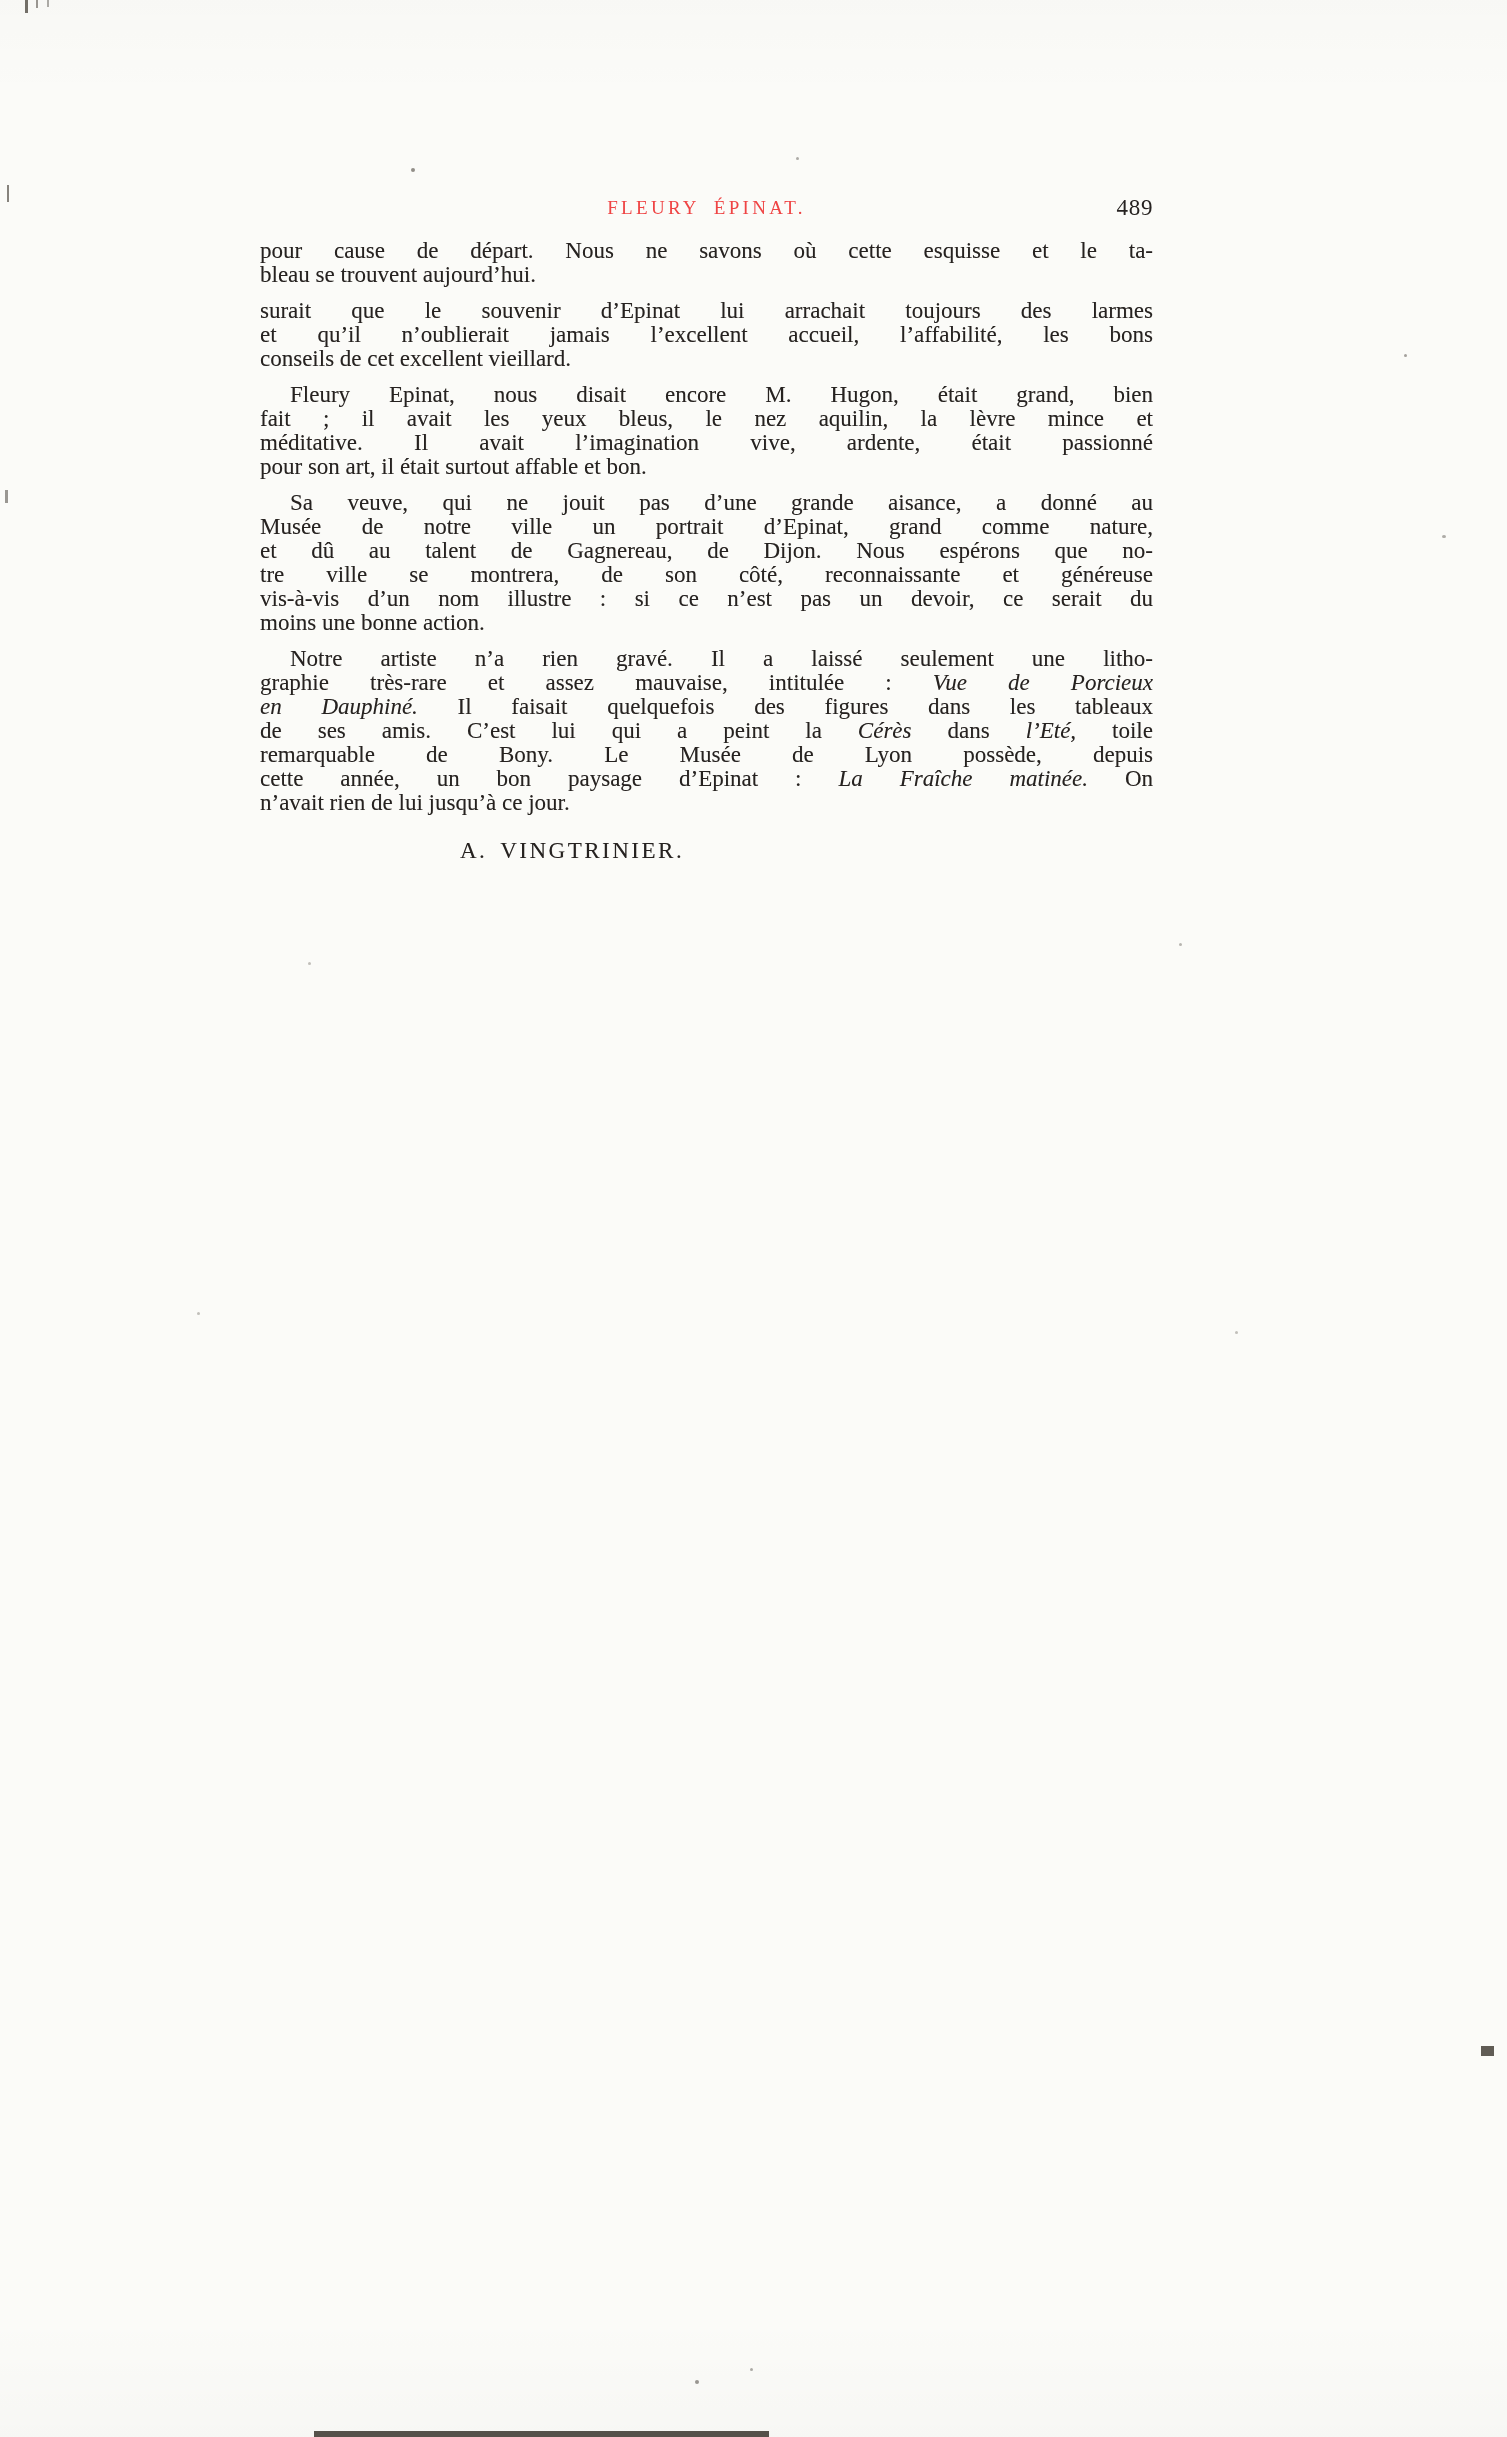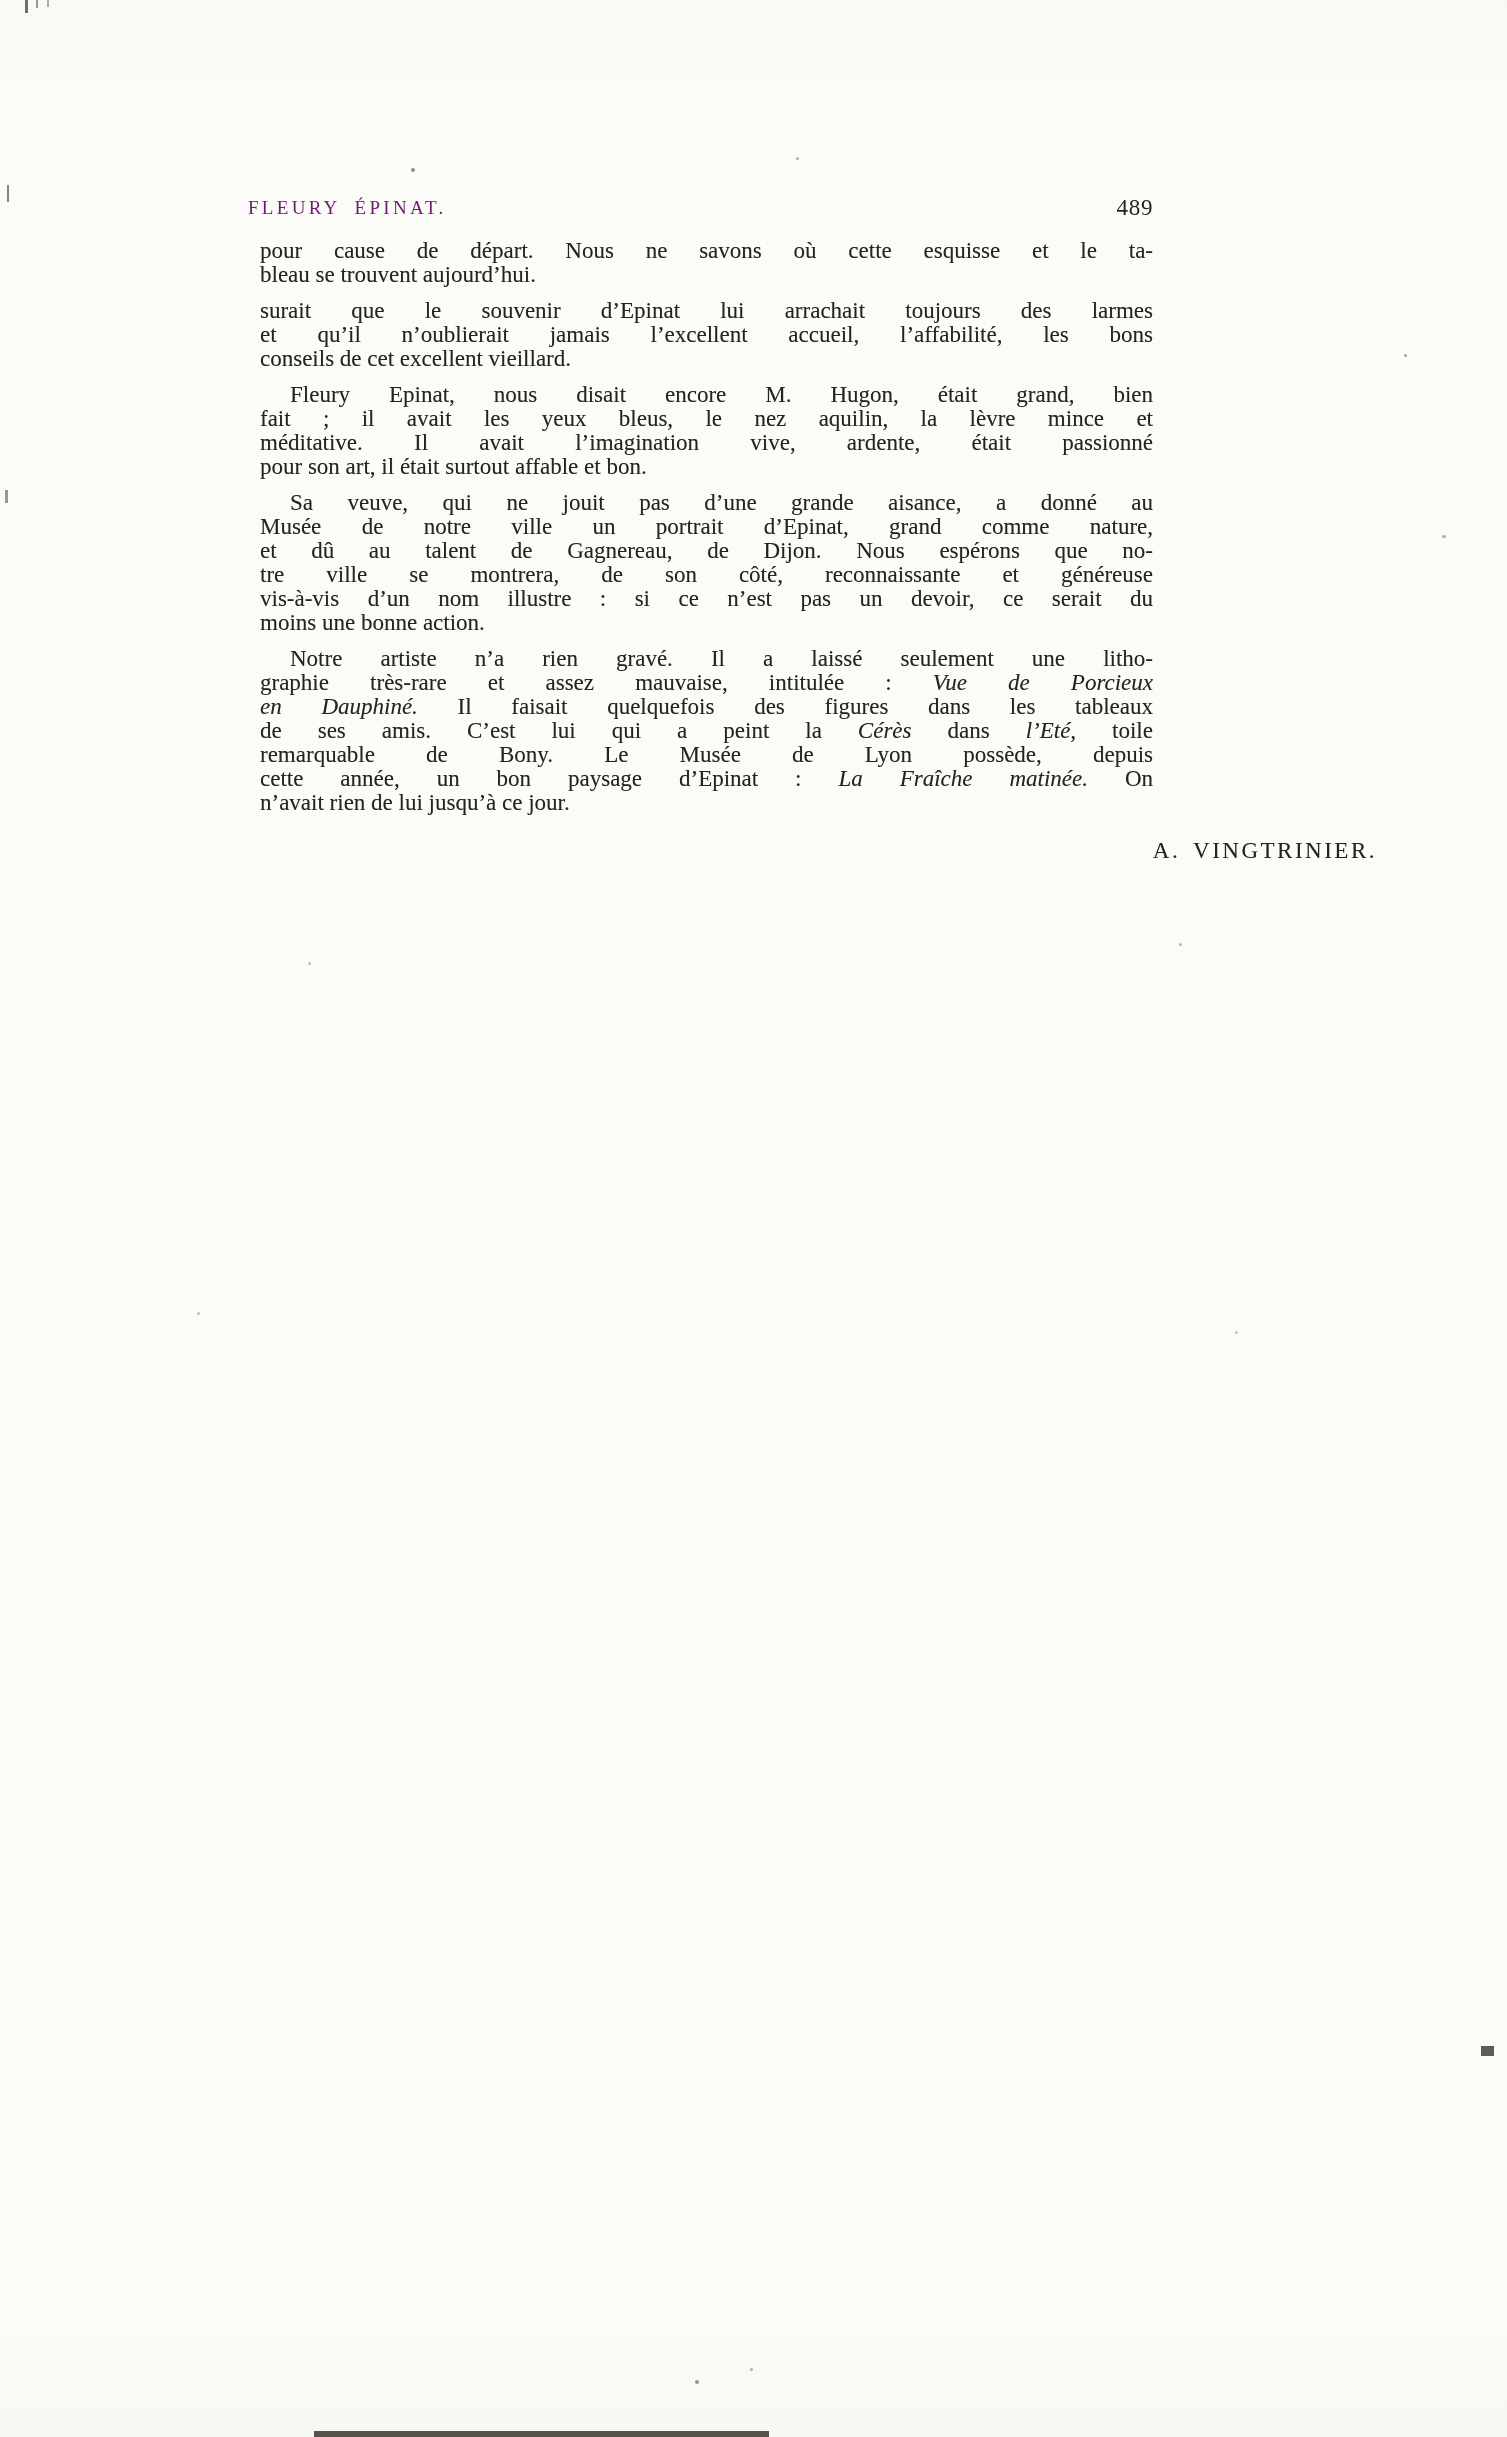--- a/index.html
+++ b/index.html
@@ -23,25 +23,25 @@
     top:197px;
     width:917px;
   }
   .page-header{
     position:relative;
     height:30px;
   }
   .running-title{
     position:absolute;
     left:0;right:0;
-    text-align:left;
+    text-align:center;
     font-size:19px;
     letter-spacing:3.3px;
     word-spacing:6.6px;
-    color:#701a75;
+    color:#ef4444;
   }
   .page-number{
     position:absolute;
     right:11.6px;
     top:-2.5px;
     font-size:23px;
     letter-spacing:0.8px;
     margin-left:36px;
   }
   .body-text{
@@ -61,21 +61,21 @@
   }
   .line.indent{
     text-indent:30px;
   }
   .italic{font-style:italic;}
   .signature{
     position:relative;
     left:212px;
     margin-top:23px;
     width:100%;
-    text-align:right;
+    text-align:left;
     font-size:23px;
     letter-spacing:2.5px;
     word-spacing:5px;
     text-shadow:0.2px 0.2px 0 rgba(20,15,10,0.25);
   }
   .artifact{
     position:absolute;
     background:var(--artifact);
   }
 </style>

